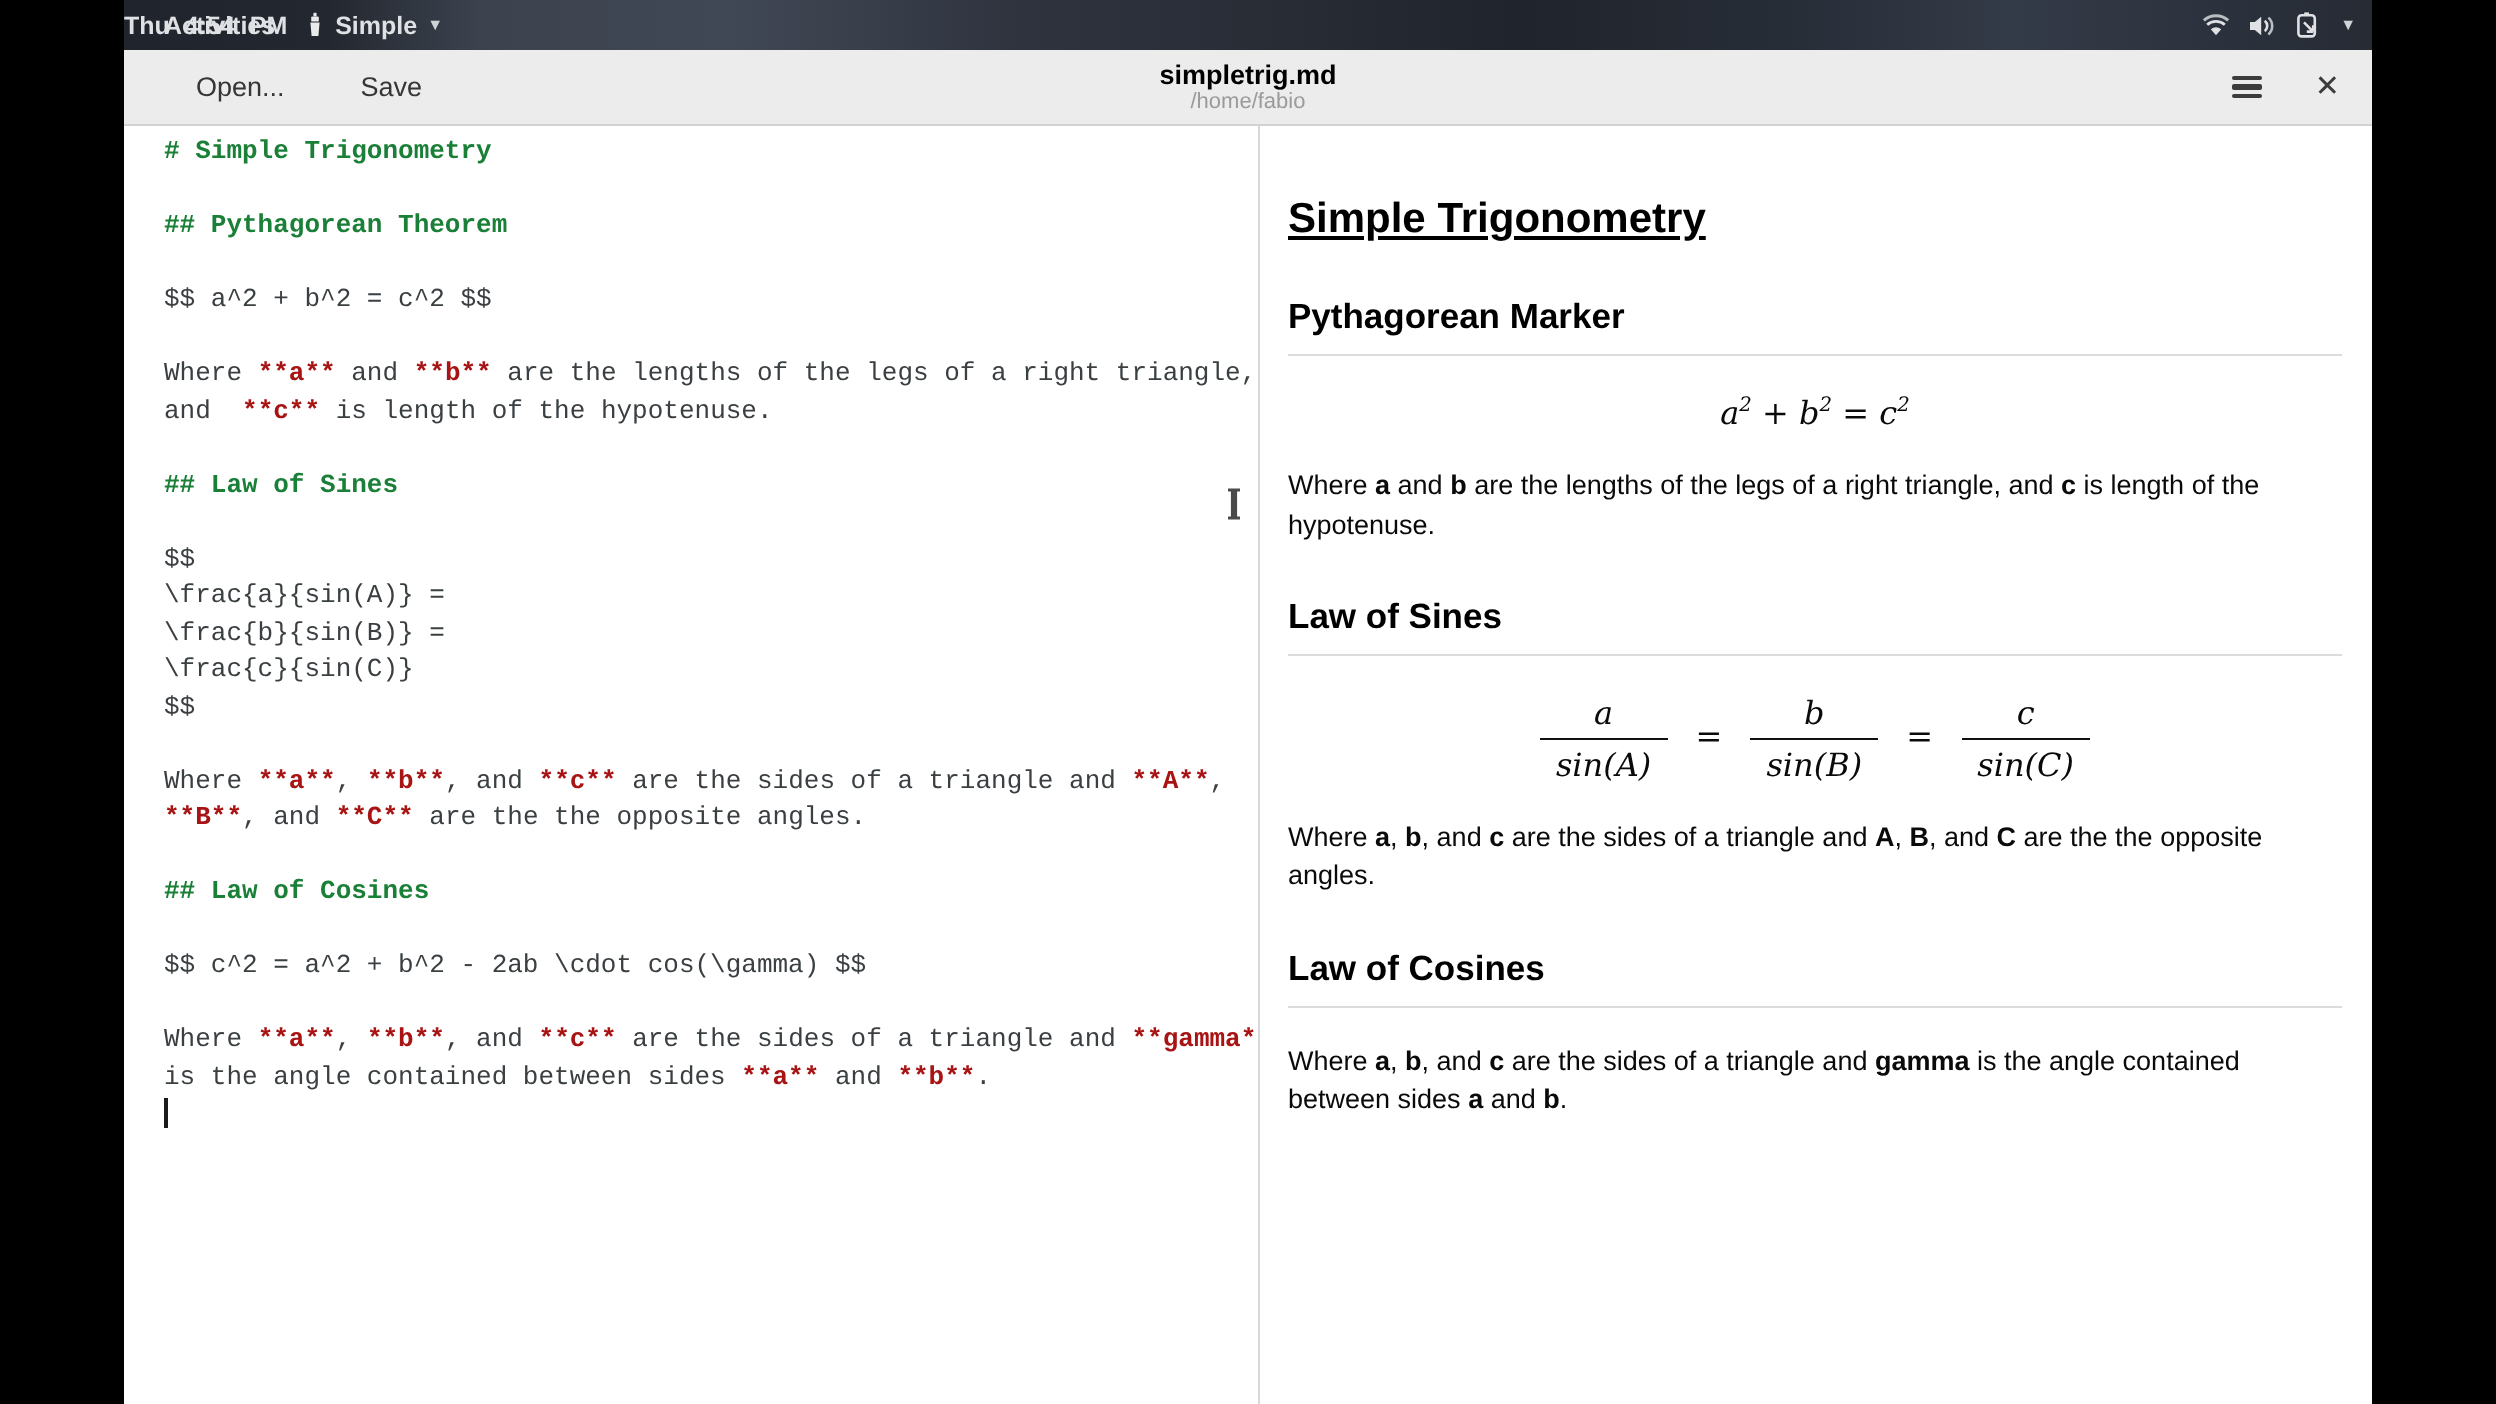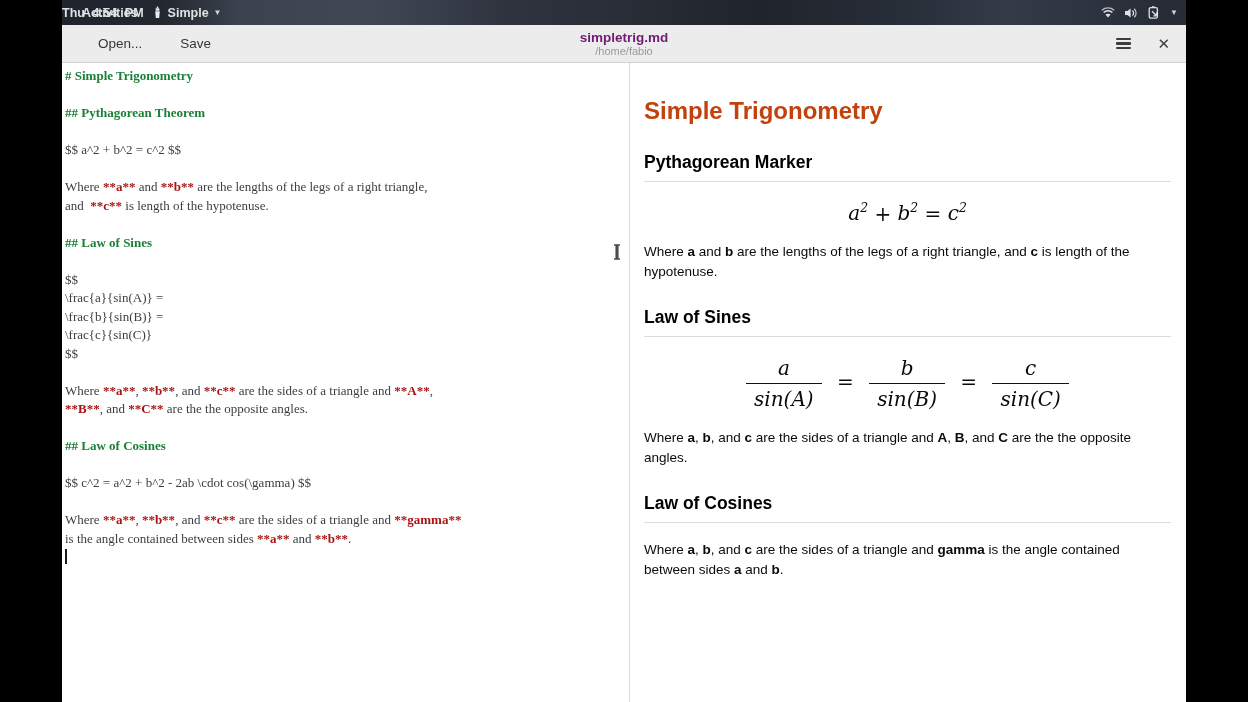--- a/index.html
+++ b/index.html
@@ -17,49 +17,49 @@
   .tb-item{display:flex;align-items:center;gap:5px;cursor:default;}
   .tb-icon svg{display:block;}
   .chev{font-size:8px;color:#cfd2d6;}
 
   
   .headerbar{position:absolute;left:0;top:25px;width:100%;height:37px;background:#ececec;
     border-bottom:1px solid #d2d2d2;display:flex;align-items:center;z-index:4;}
   .hb-btn{color:#363636;font-size:13.5px;padding:6px 10px;border-radius:4px;cursor:default;}
   .hb-left{display:flex;align-items:center;gap:18px;padding-left:26px;}
   .hb-center{position:absolute;left:0;right:0;text-align:center;pointer-events:none;}
-  .hb-title{font-size:13.5px;font-weight:bold;color:#701a75;line-height:15px;}
+  .hb-title{font-size:13.5px;font-weight:bold;color:#000000;line-height:15px;}
   .hb-subtitle{font-size:11px;color:#9a9a9a;line-height:13px;}
   .hb-right{position:absolute;right:16px;display:flex;align-items:center;gap:26px;}
   .hamburger{display:inline-block;}
   .hamburger i{display:block;width:15px;height:2.2px;background:#3c3c3c;margin:2.6px 0;border-radius:1px;}
   .close-x{font-size:15px;color:#3c3c3c;line-height:15px;}
 
   
   .content{position:absolute;left:0;top:63px;width:100%;height:639px;background:#fff;}
   .editor-pane{position:absolute;left:0;top:0;width:567px;height:639px;background:#fff;overflow:hidden;}
   .divider{position:absolute;left:567px;top:0;width:1px;height:639px;background:#d8d8d8;}
   .preview-pane{position:absolute;left:568px;top:0;width:556px;height:639px;background:#fff;overflow:hidden;}
 
   
-  .editor{padding:4px 0 0 3px;font-family:Liberation Serif, serif;font-size:13px;line-height:18.5px;
+  .editor{padding:4px 0 0 20px;font-family:Liberation Mono, monospace;font-size:13px;line-height:18.5px;
     color:#3a3f42;white-space:pre;}
   .ed-line{min-height:18.5px;}
   .tok-h{color:#1a7f37;font-weight:bold;}
   .tok-b{color:#a81414;font-weight:bold;}
   .caret{display:inline-block;width:1.5px;height:15px;background:#1a1a1a;vertical-align:text-bottom;}
 
   
   .preview{padding:30px 15px 20px 14px;color:#111;}
-  .preview h1{margin:4px 0 0 0;font-size:24px;font-weight:bold;color:#c2410c;line-height:1.2;}
+  .preview h1{margin:4px 0 0 0;font-size:21px;font-weight:bold;color:#000000;line-height:1.2;text-decoration:underline;}
   .preview h2{margin:26px 0 0 0;font-size:17.5px;font-weight:bold;color:#000;line-height:1.25;
     padding-bottom:7px;border-bottom:1px solid #dcdcdc;}
   .preview p{margin:17px 0 0 0;font-size:13.5px;line-height:19.5px;color:#0a0a0a;}
   .preview .math{margin:19px 0 0 0;text-align:center;font-family:"DejaVu Serif",serif;font-style:italic;
-    font-size:20px;color:#0a0a0a;}
+    font-size:16px;color:#0a0a0a;}
   .preview .math sup{font-size:0.62em;}
   .frac{display:inline-block;vertical-align:middle;text-align:center;margin:0 9px;}
   .frac .num{display:block;padding:0 8px 3px 8px;border-bottom:1.4px solid #111;}
   .frac .den{display:block;padding:3px 8px 0 8px;}
 
   
   .ibeam{position:absolute;left:549px;top:243px;z-index:6;}
 </style>
 </head>
 <body>

